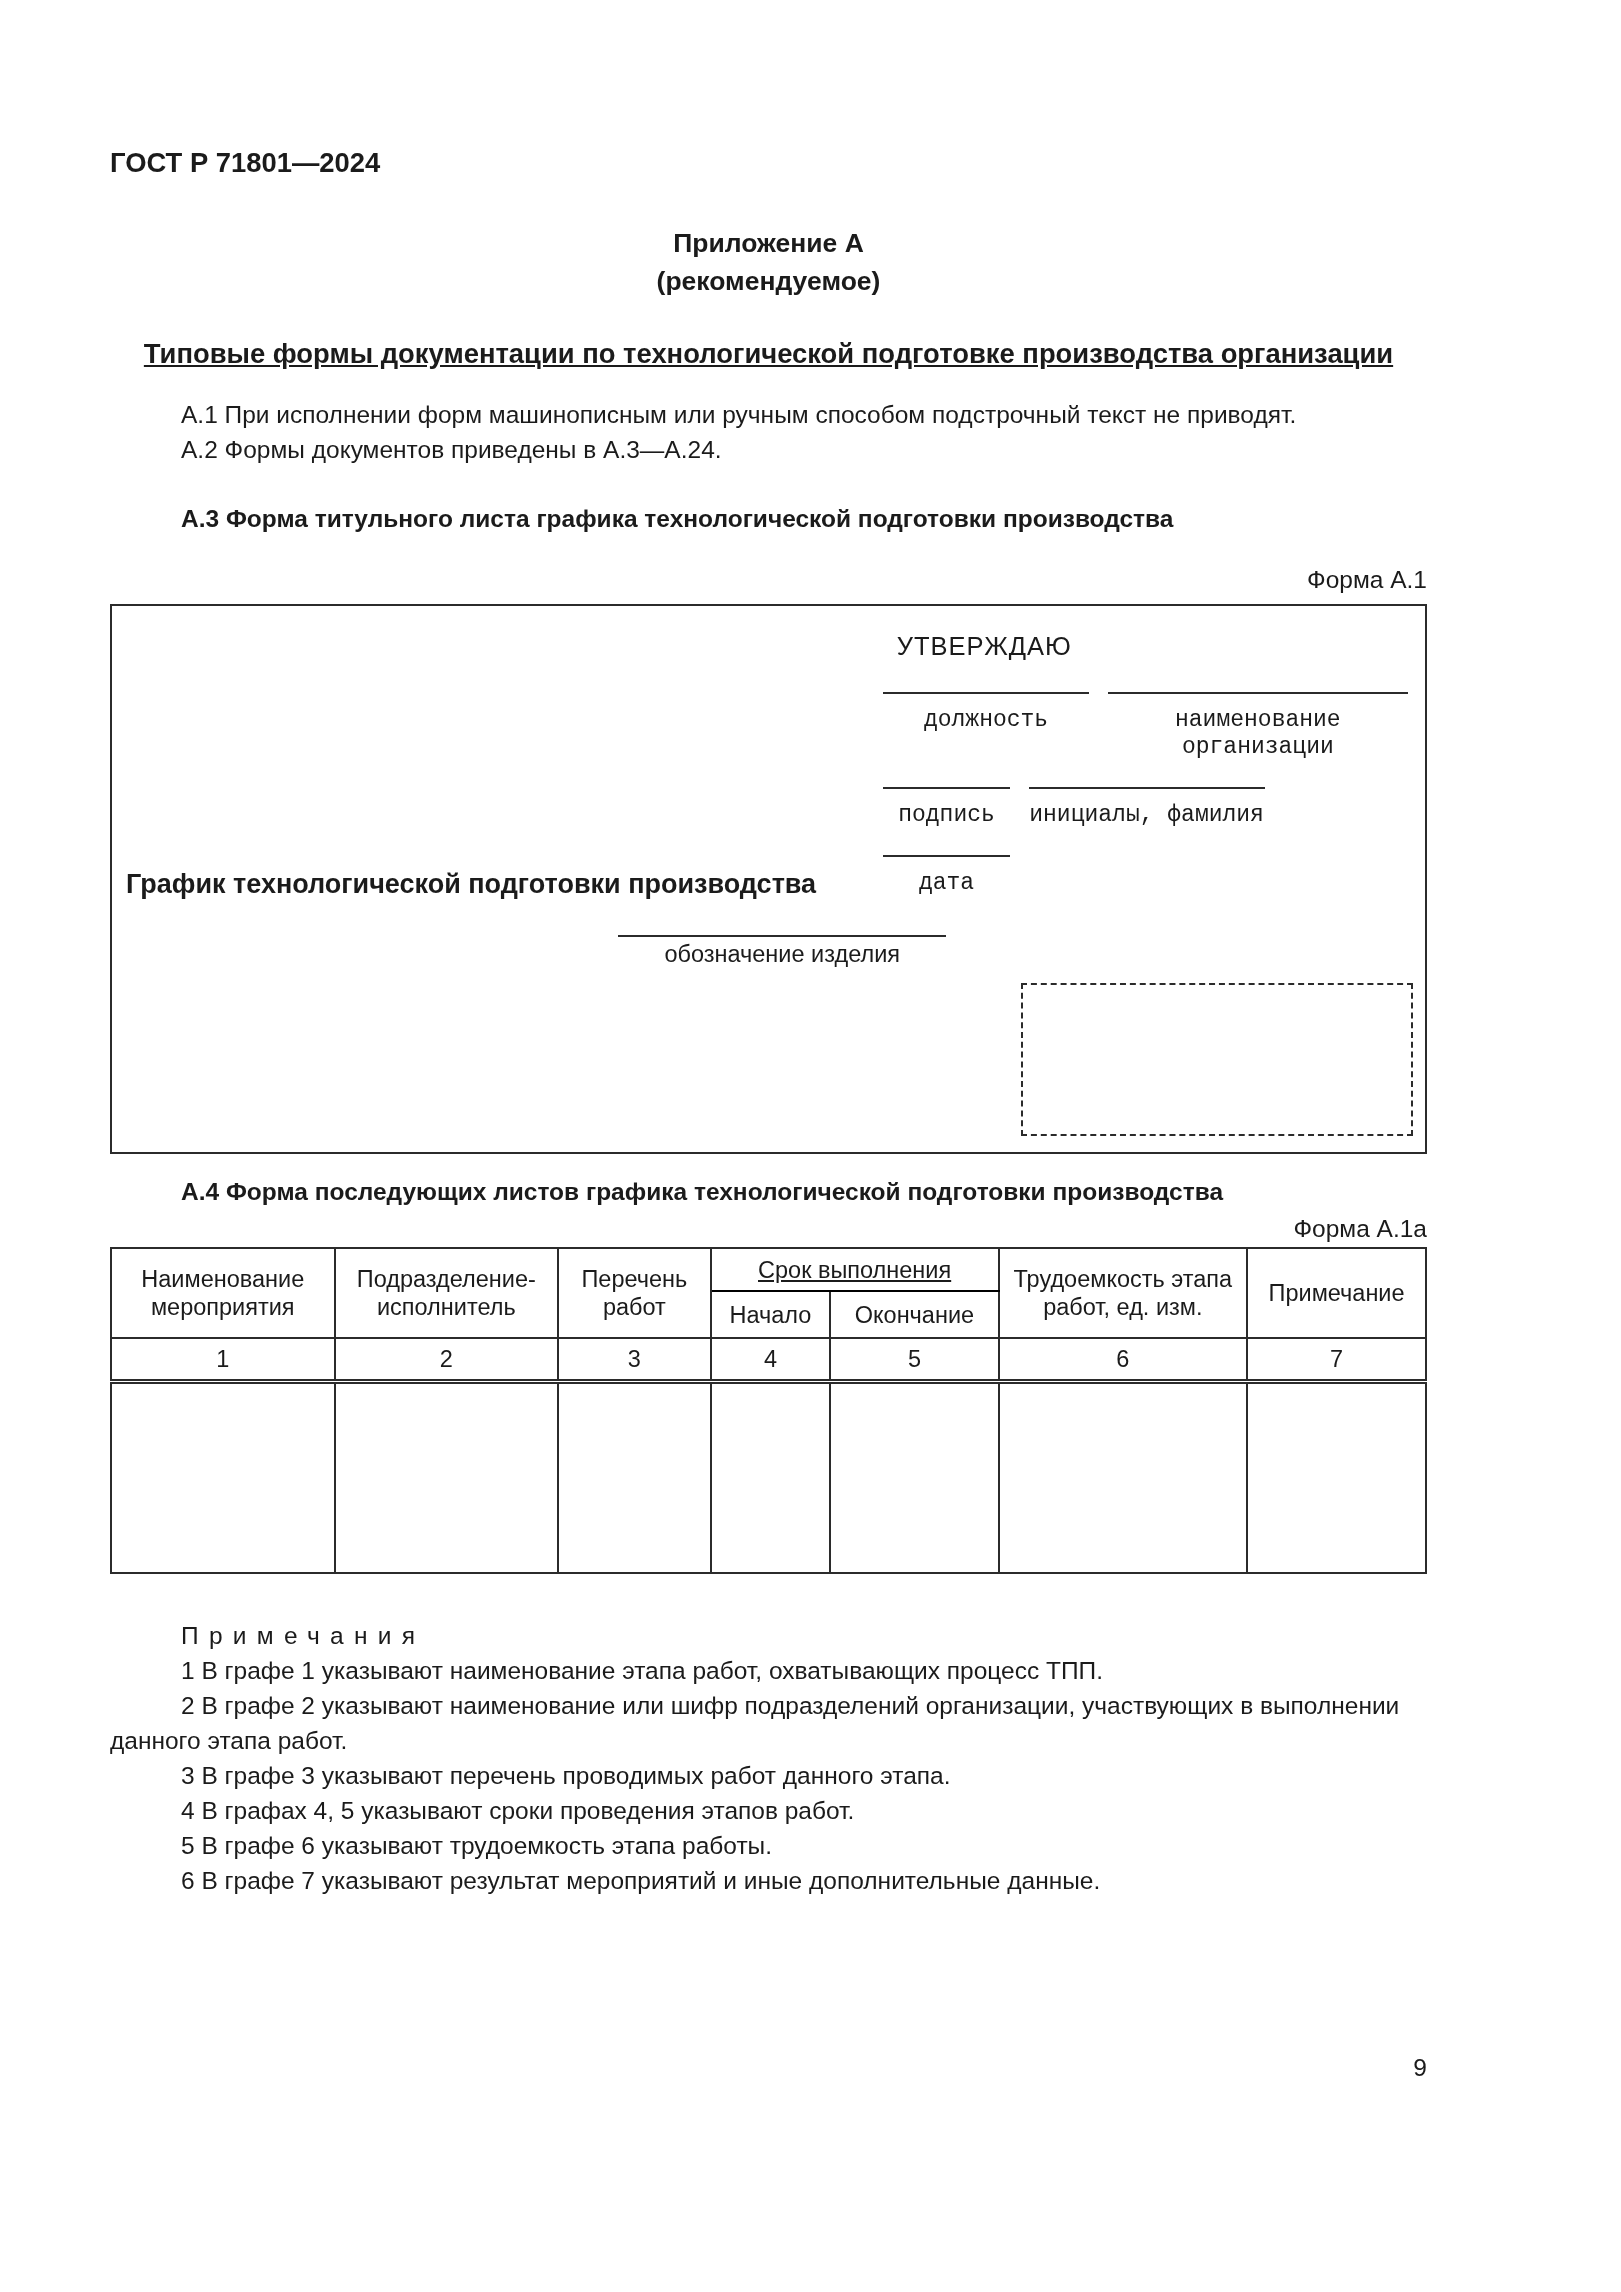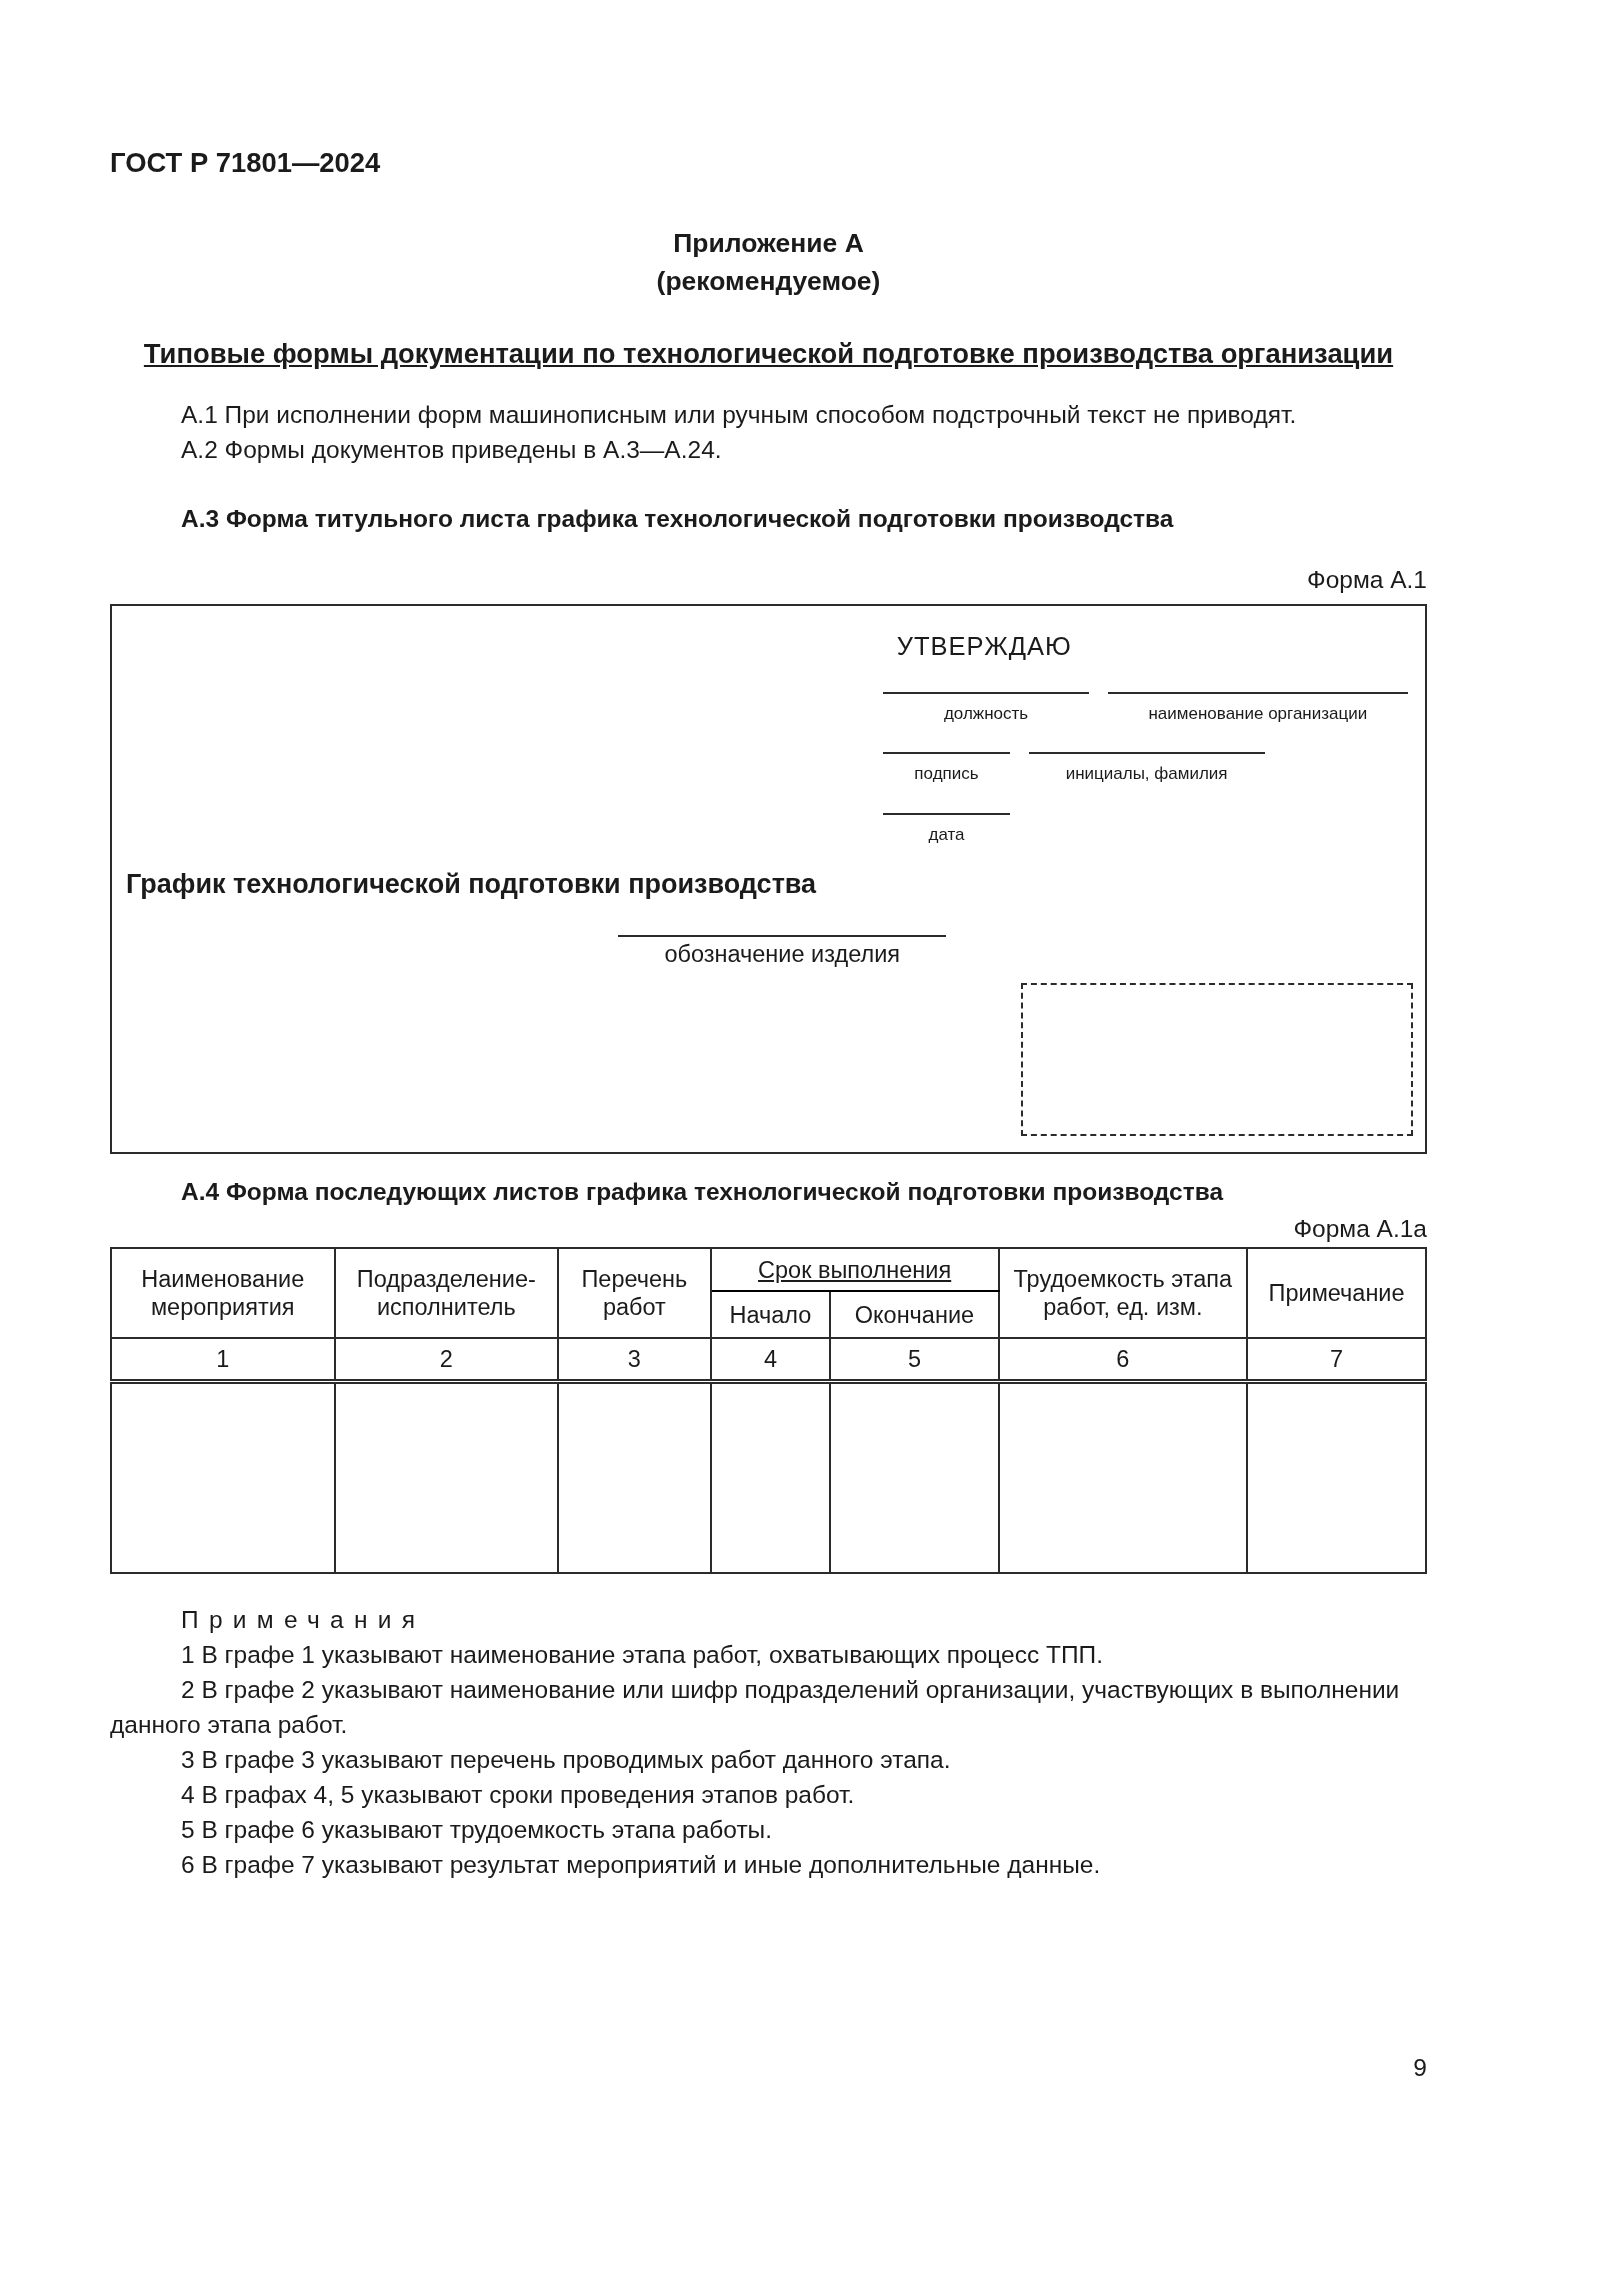--- a/index.html
+++ b/index.html
@@ -43,24 +43,25 @@
   }
   .approval {
     position: absolute;
     left: 771px; top: 25.5px;
     width: 525px;
   }
   .approve-word { font-size: 25.5px; margin-left: 13.7px; margin-bottom: 31px; letter-spacing: 1px; }
   .sig-row { display: flex; gap: 18.6px; margin-bottom: 25.5px; }
   .blank {
     border-top: 2px solid #2b2b2b;
-    padding-top: 6px;
+    padding-top: 13px;
     text-align: center;
-    font-size: 17px;
+    font-size: 23px;
     line-height: 27.4px;
+    font-family: Liberation Mono, monospace;
   }
   .blank.w-position { width: 210px; }
   .blank.w-org      { width: 306px; }
   .blank.w-sign     { width: 127px; }
   .blank.w-initials { width: 236px; }
   .blank.w-date     { width: 127px; }
 
   .form-a1-title {
     position: absolute;
     top: 263px; left: 14px; right: 0;
@@ -112,21 +113,21 @@
     padding: 3.9px 7.8px;
     line-height: 28px;
   }
   table.form-a1a th.span2 { border-bottom: 2.9px solid #2b2b2b; height: 90px; }
   table.form-a1a th.group { border-bottom: 2px solid #000000; height: 43px; text-decoration: underline; }
   table.form-a1a th.sub   { border-bottom: 2.9px solid #2b2b2b; height: 47px; }
   table.form-a1a tr.numbers td { height: 43px; border-bottom: 5.9px double #2b2b2b; }
   table.form-a1a tr.empty-body td { height: 192px; border-bottom: 2.9px solid #2b2b2b; }
 
   
-  .notes { margin-top: 28px; }
+  .notes { margin-top: 44px; }
   .notes-title { font-size: 24.5px; line-height: 35px; text-indent: 71px; letter-spacing: 0.42em; }
   .note-item { font-size: 24.5px; line-height: 35px; text-indent: 71px; }
 
   .page-num {
     position: absolute;
     top: 2054px; right: 194px;
     font-size: 24.5px;
   }
 </style>
 </head>

